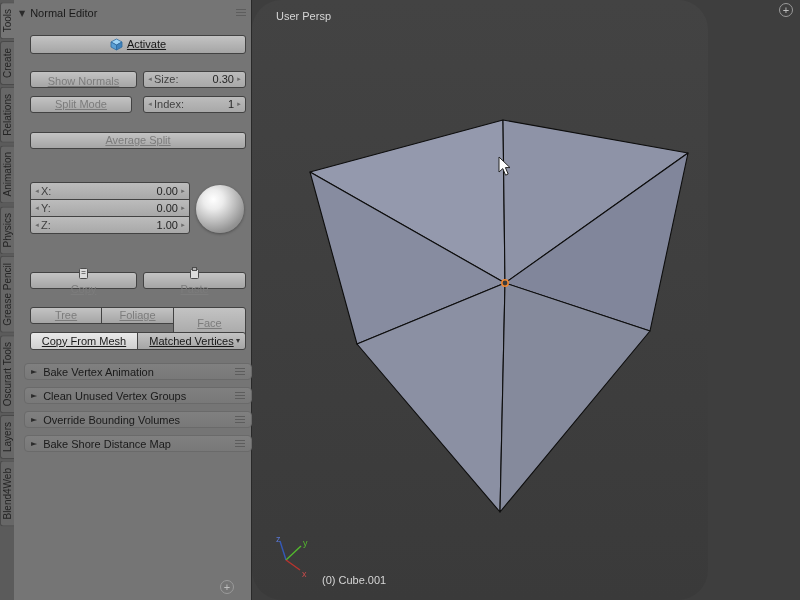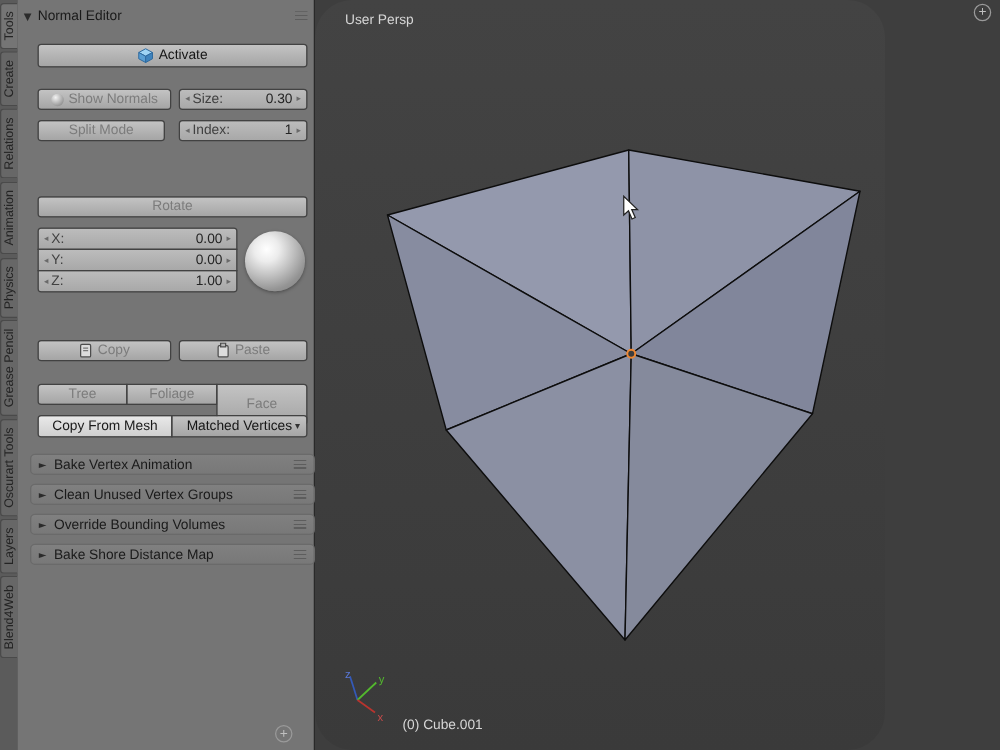--- a/index.html
+++ b/index.html
@@ -20,22 +20,22 @@
   .sidebar { position:absolute; left:14px; top:0; width:238px; height:600px; background:#757575;
              border-right:1px solid #292929; }
   .phead { position:absolute; left:5px; top:5px; width:227px; height:16px; display:flex;
            align-items:center; gap:5px; font-size:11px; color:#1a1a1a; cursor:pointer; }
   .tri { font-size:8px; color:#2b2b2b; font-family:"DejaVu Sans",sans-serif; }
   .grip { width:10px; height:8px; margin-left:auto;
           background:repeating-linear-gradient(to bottom,#5d5d5d 0 1px,rgba(0,0,0,0) 1px 3px); }
 
   .btn { position:absolute; display:flex; align-items:center; justify-content:center; gap:4px;
          font-size:11px; color:#161616; background:linear-gradient(#c3c3c3,#a5a5a5);
-         border:1px solid #424242; border-radius:3px; cursor:pointer; line-height:1; }
-  .btn.dim { color:#7c7c7c; }
+         border:1px solid #424242; border-radius:3px; cursor:pointer; line-height:1;text-decoration:underline; }
+  .btn.dim { color:#7c7c7c;flex-direction:column; }
   .btn.bright { background:linear-gradient(#e9e9e9,#cfcfcf); color:#1a1a1a; }
   .dd-ar { position:absolute; right:5px; font-size:8px; color:#333;
            font-family:"DejaVu Sans",sans-serif; }
 
   .nf { position:absolute; display:flex; align-items:center; font-size:11px;
         background:linear-gradient(#bcbcbc,#a8a8a8); border:1px solid #424242; border-radius:3px;
         cursor:pointer; padding:0 2px; line-height:1; }
   .nf .ar { font-size:7px; color:#6a6a6a; width:8px; text-align:center;
             font-family:"DejaVu Sans",sans-serif; }
   .nf .lb { flex:1; text-align:left; color:#414141; }
@@ -116,22 +116,22 @@
     <div class="btn dim" style="left:16px;top:96px;width:102px;height:17px">
       <span>Split Mode</span>
     </div>
     <div class="nf" style="left:129px;top:96px;width:103px;height:17px">
       <span class="ar">◂</span>
       <span class="lb">Index:</span>
       <span class="vl">1</span>
       <span class="ar">▸</span>
     </div>
 
-    <div class="btn dim" style="left:16px;top:157px;width:216px;height:17px">
-      <span>Rotate</span>
+    <div class="btn dim" style="left:16px;top:132px;width:216px;height:17px">
+      <span>Average Split</span>
     </div>
 
     <div class="nf rtop" style="left:16px;top:182px;width:160px;height:18px">
       <span class="ar">◂</span>
       <span class="lb">X:</span>
       <span class="vl">0.00</span>
       <span class="ar">▸</span>
     </div>
     <div class="nf rnone" style="left:16px;top:199px;width:160px;height:18px">
       <span class="ar">◂</span>

